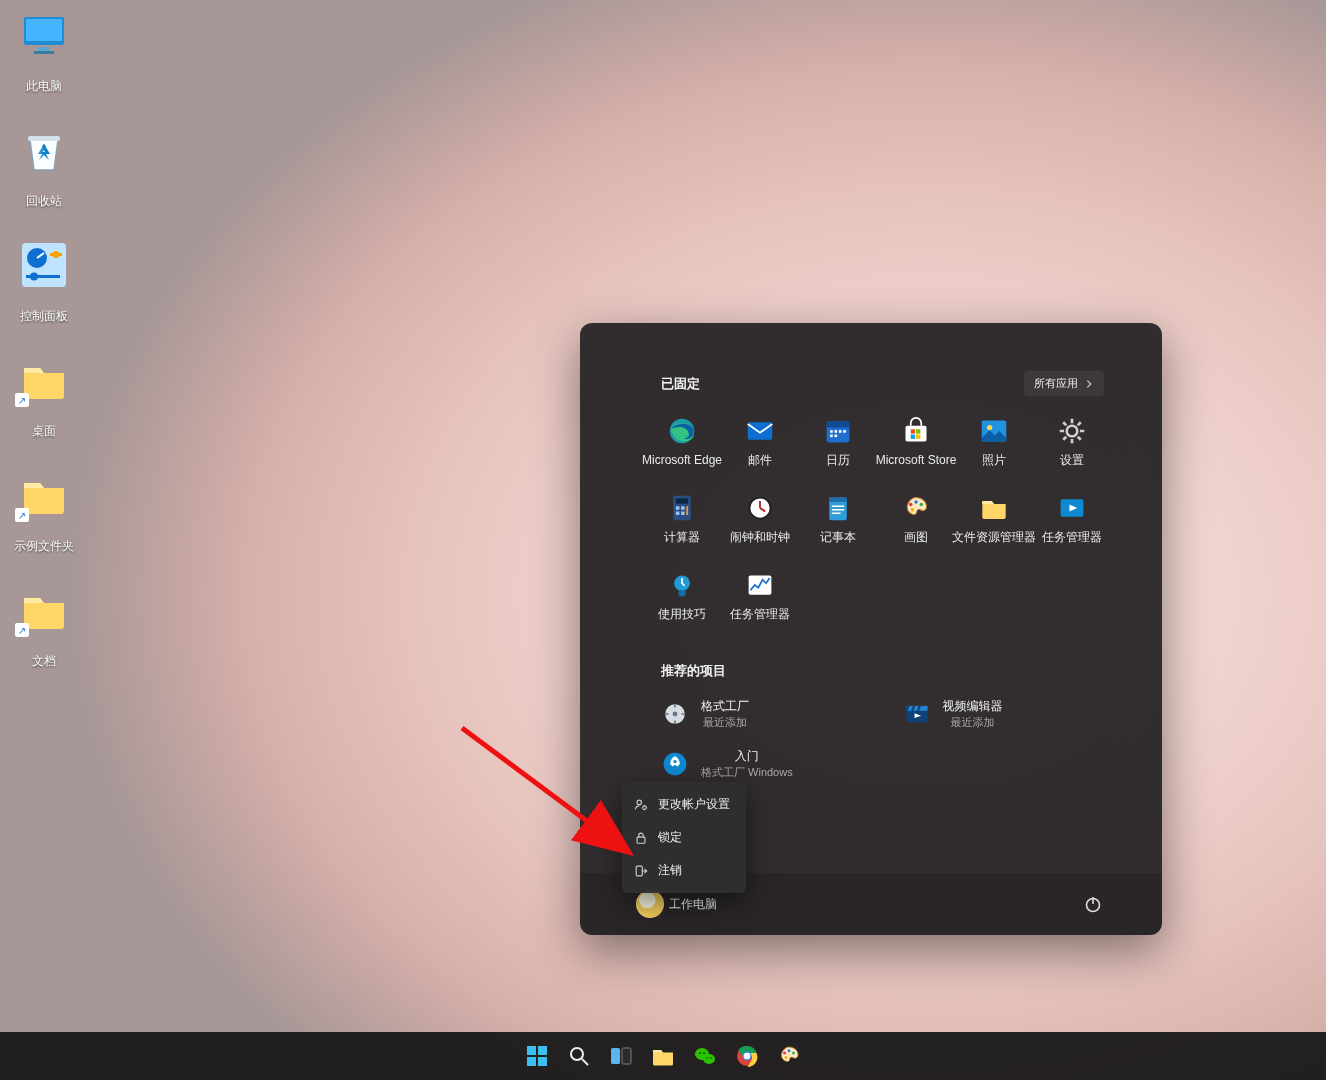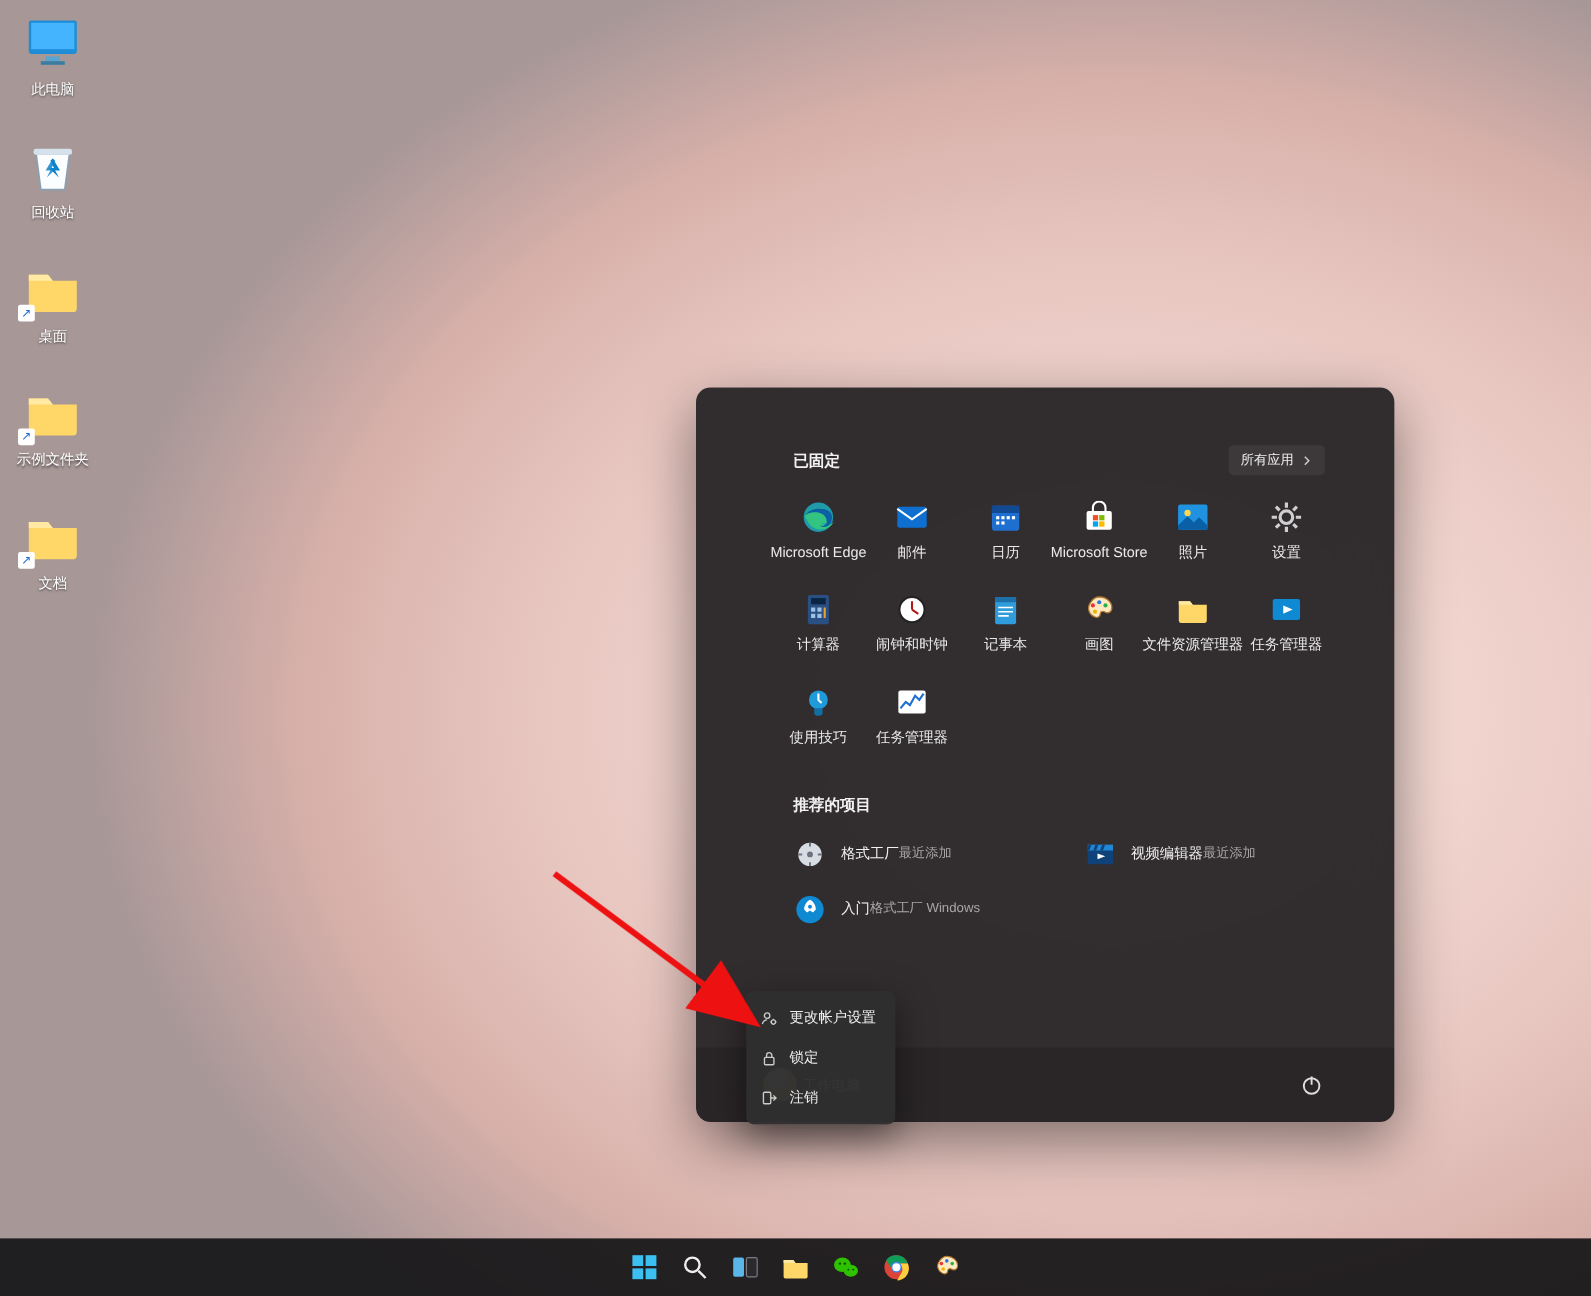--- a/index.html
+++ b/index.html
@@ -8,21 +8,21 @@
   .desktop {
     position: absolute; inset: 0;
     background:
       radial-gradient(ellipse 900px 700px at 70% 55%, #f9e6e3 0%, #f2d6d0 30%, #e7c5bf 55%, #d8b0aa 75%, #a79797 95%),
       linear-gradient(160deg, #b6b1b6 0%, #c7b5b0 40%, #e4c8c2 70%, #efd2cb 100%);
   }
   
   .desktop-icons { position: absolute; top: 10px; left: 4px; display: flex; flex-direction: column; gap: 30px; }
   .dicon { width: 80px; display: flex; flex-direction: column; align-items: center; gap: 6px; cursor: default; }
   .dicon .tile { width: 54px; height: 50px; display:flex; align-items:center; justify-content:center; position:relative; }
-  .dicon .label { color:#fff; font-size:12px; text-shadow:0 1px 2px rgba(0,0,0,.6); text-align:center; white-space:nowrap; }
+  .dicon .label { color:#fff; font-size:12px; text-shadow:0 1px 2px rgba(0,0,0,.6); text-align:center; white-space:nowrap;margin-top:12px; }
   .shortcut { position:absolute; bottom:-2px; left:-2px; width:14px; height:14px; background:#fff; border-radius:2px; display:flex; align-items:center; justify-content:center; font-size:10px; color:#1f6fd0; }
 
   
   .taskbar { position:absolute; left:0; right:0; bottom:0; height:48px; background:rgba(20,20,22,.92); display:flex; align-items:center; justify-content:center; gap:12px; }
   .tbbtn { width:30px; height:30px; display:flex; align-items:center; justify-content:center; border-radius:4px; }
 
   
   .startmenu {
     position:absolute; width:582px; height:612px; left:580px; top:323px;
     background:rgba(34,32,34,.93); border-radius:12px; color:#eee;
@@ -36,31 +36,31 @@
   .sm-section-title { font-size:13px; font-weight:600; color:#f0f0f0; }
   .allapps { background:rgba(255,255,255,.06); border:none; color:#eee; font-size:11px; padding:5px 10px; border-radius:4px; display:flex; align-items:center; gap:6px; }
   .pinned-grid { display:grid; grid-template-columns:repeat(6, 78px); row-gap:26px; column-gap:0; margin-left:-18px; }
   .pin { width:78px; display:flex; flex-direction:column; align-items:center; gap:8px; text-align:center; }
   .pin .pi { width:30px; height:30px; display:flex; align-items:center; justify-content:center; }
   .pin .pl { font-size:12px; color:#eaeaea; line-height:1.1; white-space:nowrap; }
   .rec-list { margin-top:40px; }
   .rec-grid { display:grid; grid-template-columns:1fr 1fr; column-gap:40px; row-gap:18px; margin-top:18px; }
   .rec { display:flex; align-items:center; gap:12px; }
   .rec .ri { width:28px; height:28px; display:flex; align-items:center; justify-content:center; }
-  .rec .rt { display:flex; flex-direction:row;text-align:center; }
+  .rec .rt { display:flex; flex-direction:column;text-align:center; }
   .rec .rn { font-size:12px; color:#f0f0f0; }
   .rec .rs { font-size:11px; color:#a9a7a6; }
   .sm-footer { height:62px; background:rgba(0,0,0,.15); display:flex; align-items:center; justify-content:space-between; padding:0 56px; }
   .user { display:flex; align-items:center; gap:5px; font-size:12px; }
   .user .ava { width:28px; height:28px; border-radius:50%; background:radial-gradient(circle at 40% 35%, #fffbe3 0 35%, #f5cf5b 36% 70%, #cf9a20 100%); border:1px solid rgba(255,255,255,.2); }
   .power { width:26px; height:26px; display:flex; align-items:center; justify-content:center; }
 
   
   .usermenu {
-    position:absolute; left:622px; top:826px; width:124px;
+    position:absolute; left:622px; top:782px; width:124px;
     background:rgba(48,46,48,.97); border-radius:6px; padding:6px 0;
     box-shadow:0 10px 30px rgba(0,0,0,.5);
   }
   .umitem { display:flex; align-items:center; gap:10px; padding:8px 12px; font-size:12px; color:#eee; }
   .umico { width:14px; height:14px; display:flex; align-items:center; justify-content:center; color:#ccc; }
 
   
   .arrow { position:absolute; left:454px; top:720px; width:200px; height:160px; pointer-events:none; }
 
   svg { display:block; }
@@ -272,20 +272,29 @@
     <span class="label">此电脑</span>
     </div>
     <div class="dicon">
     <div class="tile">
       <svg width="52" height="48">
           <use href="#ic-recyclebin"></use>
         </svg>
 
     </div>
     <span class="label">回收站</span>
+    </div>
+    <div class="dicon">
+    <div class="tile">
+      <svg width="52" height="48">
+          <use href="#ic-controlpanel"></use>
+        </svg>
+
+    </div>
+    <span class="label">控制面板</span>
     </div>
     <div class="dicon">
     <div class="tile">
       <svg width="52" height="48">
           <use href="#ic-folder"></use>
         </svg>
       <span class="shortcut">↗</span>
     </div>
     <span class="label">桌面</span>
     </div>

